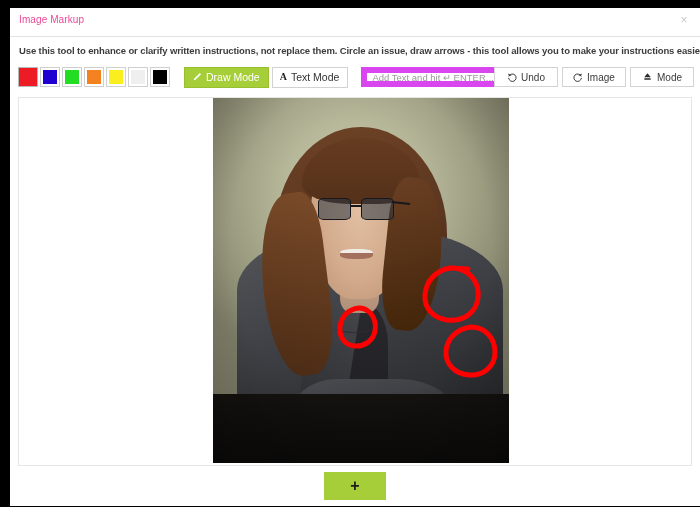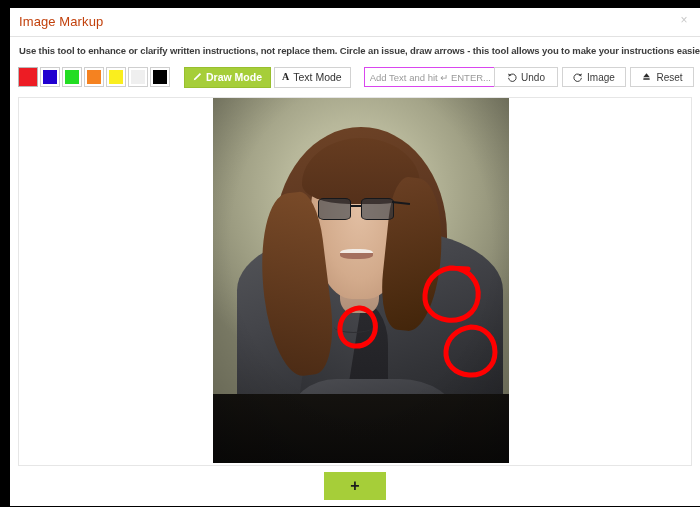--- a/index.html
+++ b/index.html
@@ -44,22 +44,22 @@
     position: relative;
     height: 28px;
     min-height: 28px;
     border-bottom: 1px solid #e2e2e2;
     background: #ffffff;
   }
   #modal-title {
     position: absolute;
     left: 9px;
     top: 6px;
-    font-size: 13px;
-    color: #c2410c;
+    font-size: 10px;
+    color: #ec4899;
     letter-spacing: .1px;
     white-space: nowrap;
   }
   #close-button {
     position: absolute;
     right: 9px;
     top: 5px;
     width: 14px;
     height: 14px;
     font-size: 12px;
@@ -133,42 +133,42 @@
     white-space: nowrap;
     background: #ffffff;
     border: 1px solid #d2d2d2;
     color: #333;
   }
   .mode-btn + .mode-btn { margin-left: 3px; }
   .mode-btn.active {
     background: #a6ce39;
     border-color: #98bf2e;
     color: #ffffff;
-    font-weight: bold;
+    font-weight: normal;
   }
   .mode-btn .glyph {
     font-size: 10px;
     line-height: 1;
     display: inline-block;
   }
   .mode-btn .glyph svg { display: block; }
   .a-glyph {
     font-weight: bold;
     font-size: 12px;
     font-family: "Liberation Serif", serif;
     color: #222;
   }
 
   
   #text-input {
     margin-left: 13px;
     width: 160px;
     height: 20px;
     box-sizing: border-box;
-    border: 1px solid #d946ef;
+    border: 6px solid #d946ef;
     font-size: 9.5px;
     font-family: "Liberation Sans", sans-serif;
     color: #555;
     padding: 0 5px;
     background: #fff;
     outline: none;
   }
   #text-input::placeholder { color: #9a9a9a; }
 
   
@@ -422,21 +422,21 @@
           </span>
           <span>Image</span>
         </div>
         <div class="hist-btn">
           <span class="glyph">
             <svg width="11" height="10" viewBox="0 0 16 16" aria-hidden="true">
               <path d="M8 2 13.2 8.2H2.8z" fill="#2b2b2b"></path>
               <rect x="2.8" y="9.8" width="10.4" height="2.6" rx="1" fill="#2b2b2b"></rect>
             </svg>
           </span>
-          <span>Reset</span>
+          <span>Mode</span>
         </div>
       </div>
     </div>
 
     <div id="canvas-wrap">
       <div id="markup-canvas">
 
         <div id="portrait">
           <div class="p-layer" id="p-hair-back"></div>
           <div class="p-layer" id="p-torso"></div>

